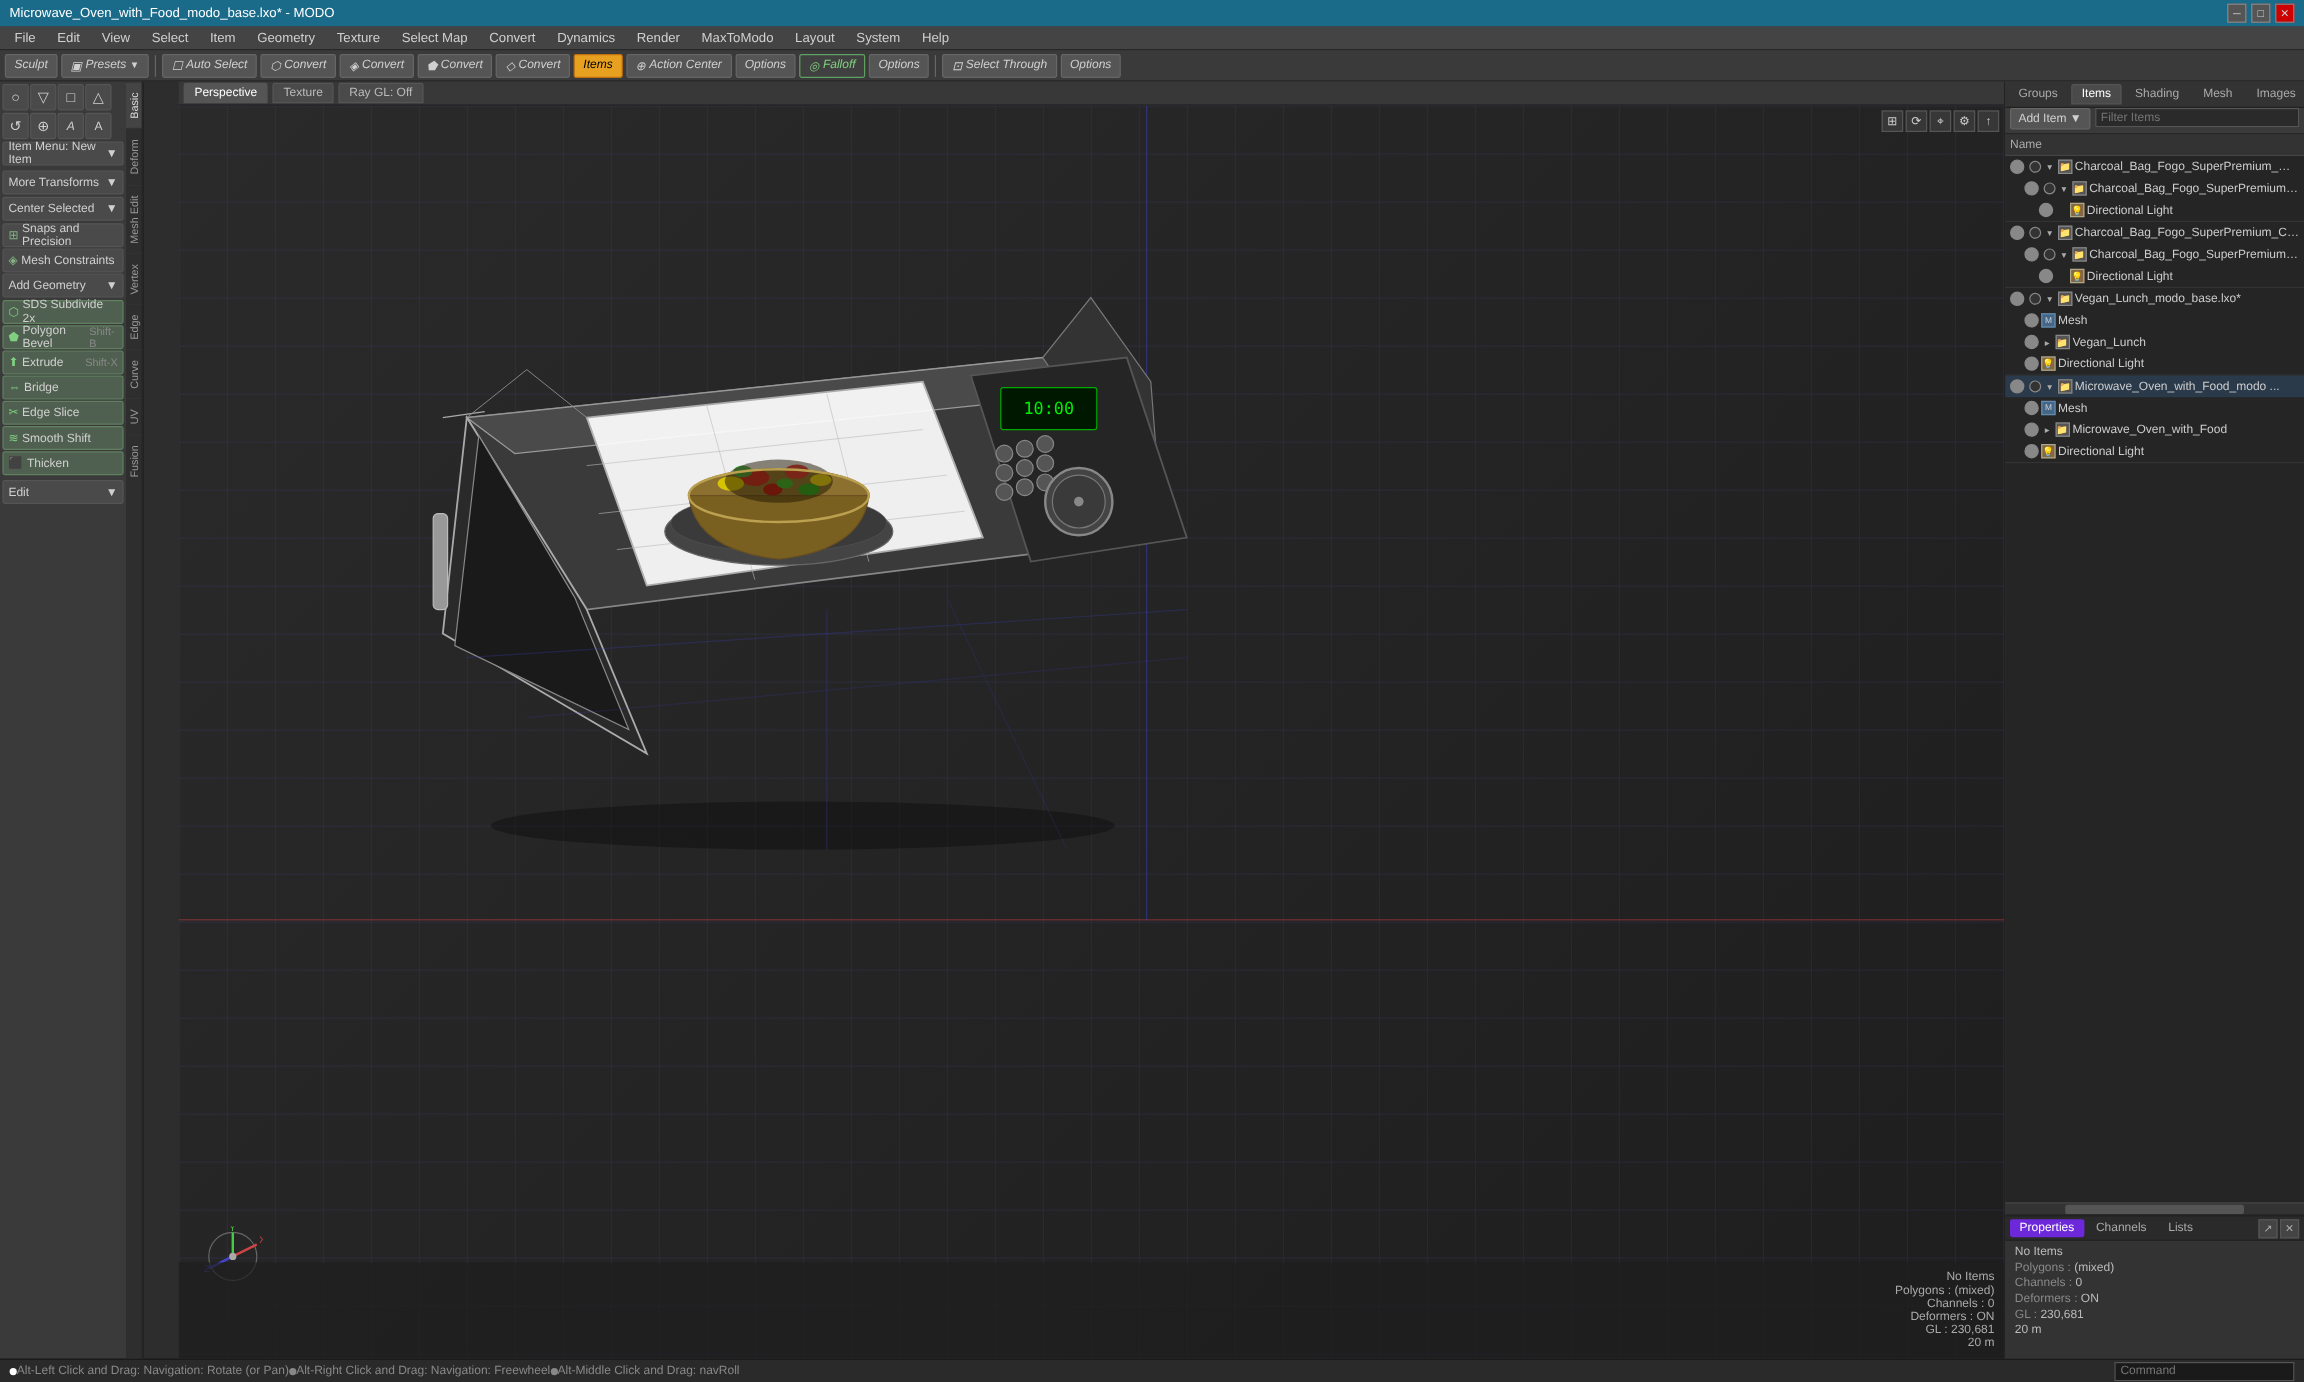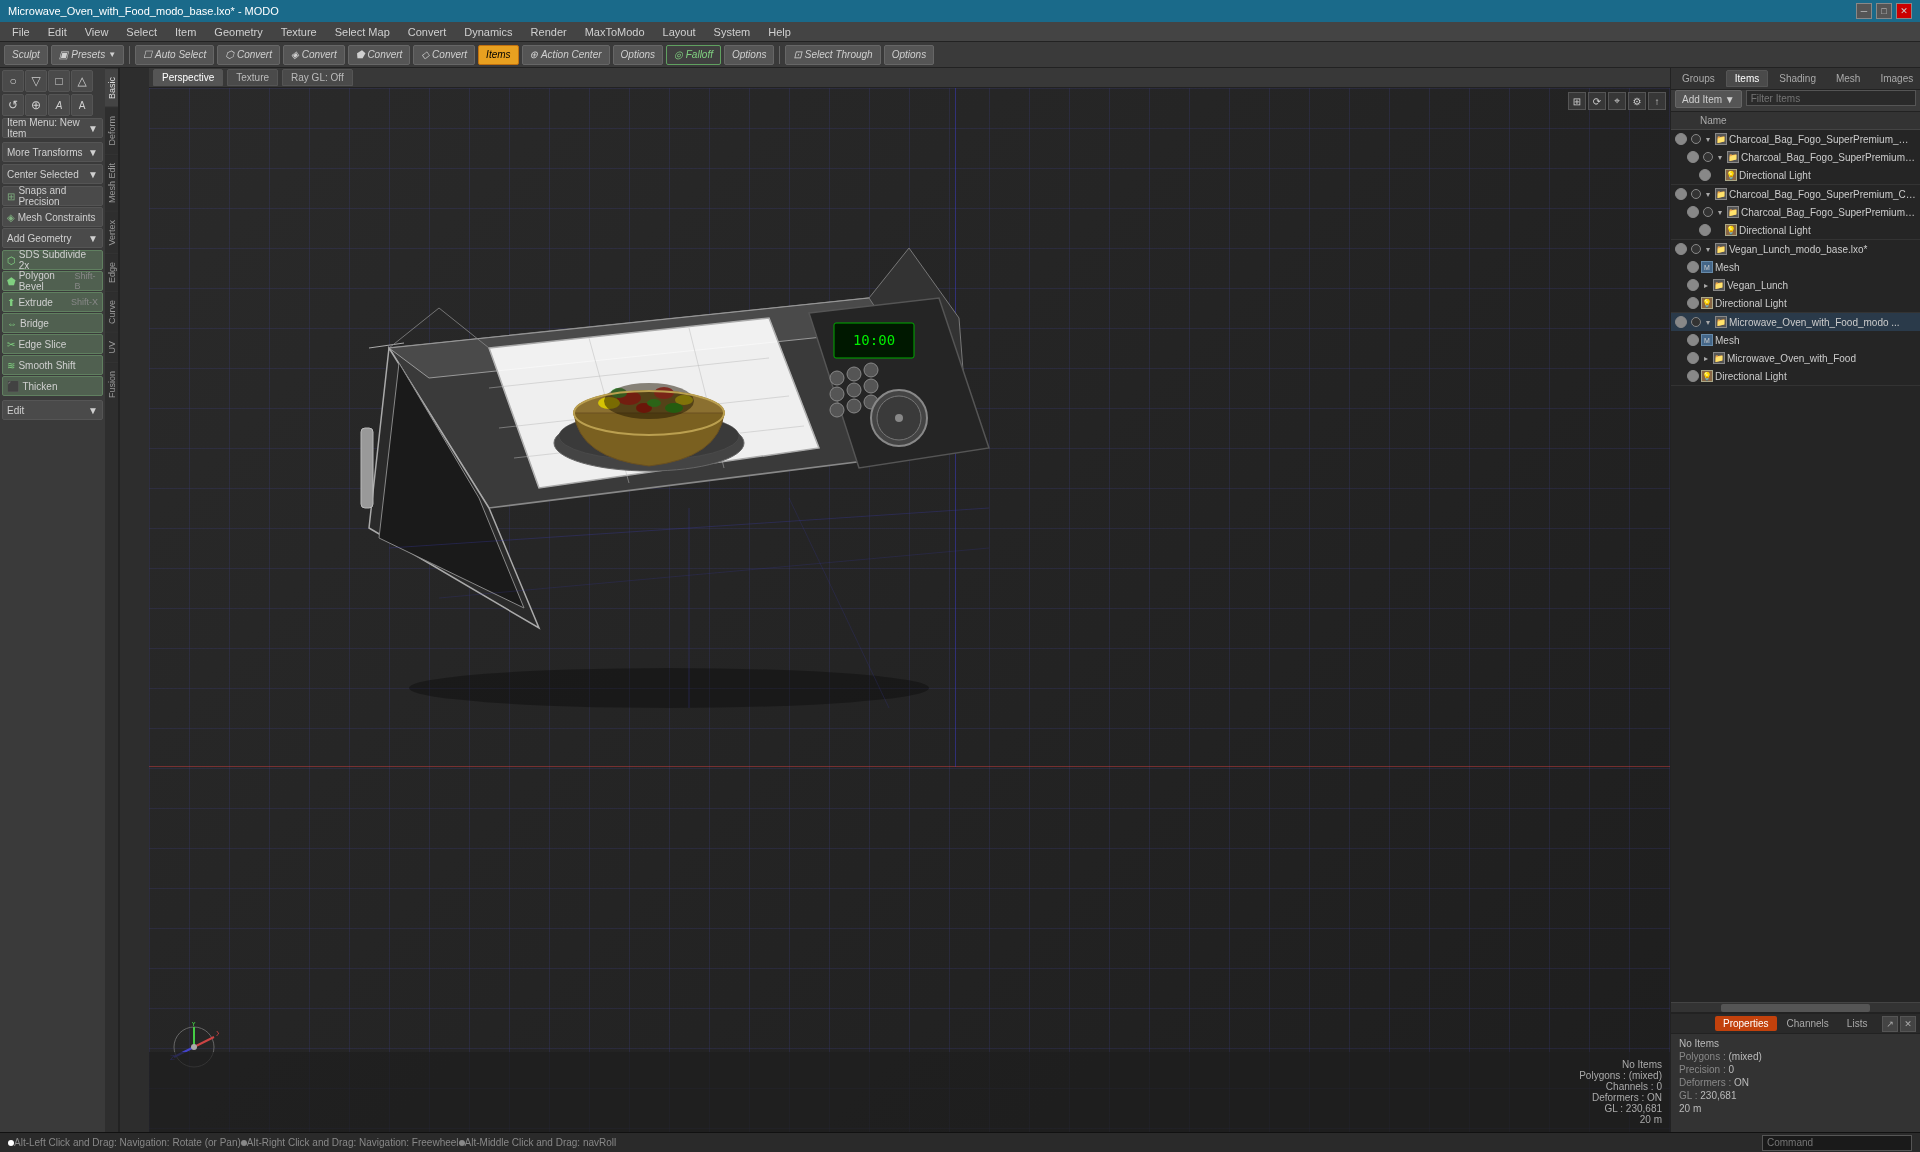--- a/index.html
+++ b/index.html
@@ -357,21 +357,20 @@
       height: 18px;
       background: #333;
       display: flex;
       align-items: center;
       padding: 0 4px;
       border-bottom: 1px solid #444;
     }
     .items-col {
       font-size: 10px;
       color: #aaa;
-      margin-left: 25px;
     }
 
     .item-group {
       border-bottom: 1px solid #333;
     }
     .item-row {
       height: 18px;
       display: flex;
       align-items: center;
       padding: 0 4px;
@@ -435,21 +434,21 @@
       padding: 0 4px;
       gap: 2px;
       border-bottom: 1px solid #222;
     }
     .bottom-right-tab {
       padding: 2px 8px;
       font-size: 10px;
       color: #aaa;
       cursor: pointer;
     }
-    .bottom-right-tab.active { color: #fff; background: #c2410c; border-radius: 2px; margin-left: 40px; }
+    .bottom-right-tab.active { color: #fff; background: #6d28d9; border-radius: 2px; }
     .bottom-right-content {
       flex: 1;
       padding: 4px 8px;
       font-size: 10px;
       color: #888;
     }
     .info-line { margin-bottom: 2px; }
     .info-val { color: #bbb; }
 
     
@@ -973,21 +972,21 @@
       </div>
       <div class="bottom-right-content">
         <div class="info-line">
           <span class="info-val">No Items</span>
         </div>
         <div class="info-line">
           <span>Polygons :</span>
           <span class="info-val">(mixed)</span>
         </div>
         <div class="info-line">
-          <span>Precision :</span>
+          <span>Channels :</span>
           <span class="info-val">0</span>
         </div>
         <div class="info-line">
           <span>Deformers :</span>
           <span class="info-val">ON</span>
         </div>
         <div class="info-line">
           <span>GL :</span>
           <span class="info-val">230,681</span>
         </div>

